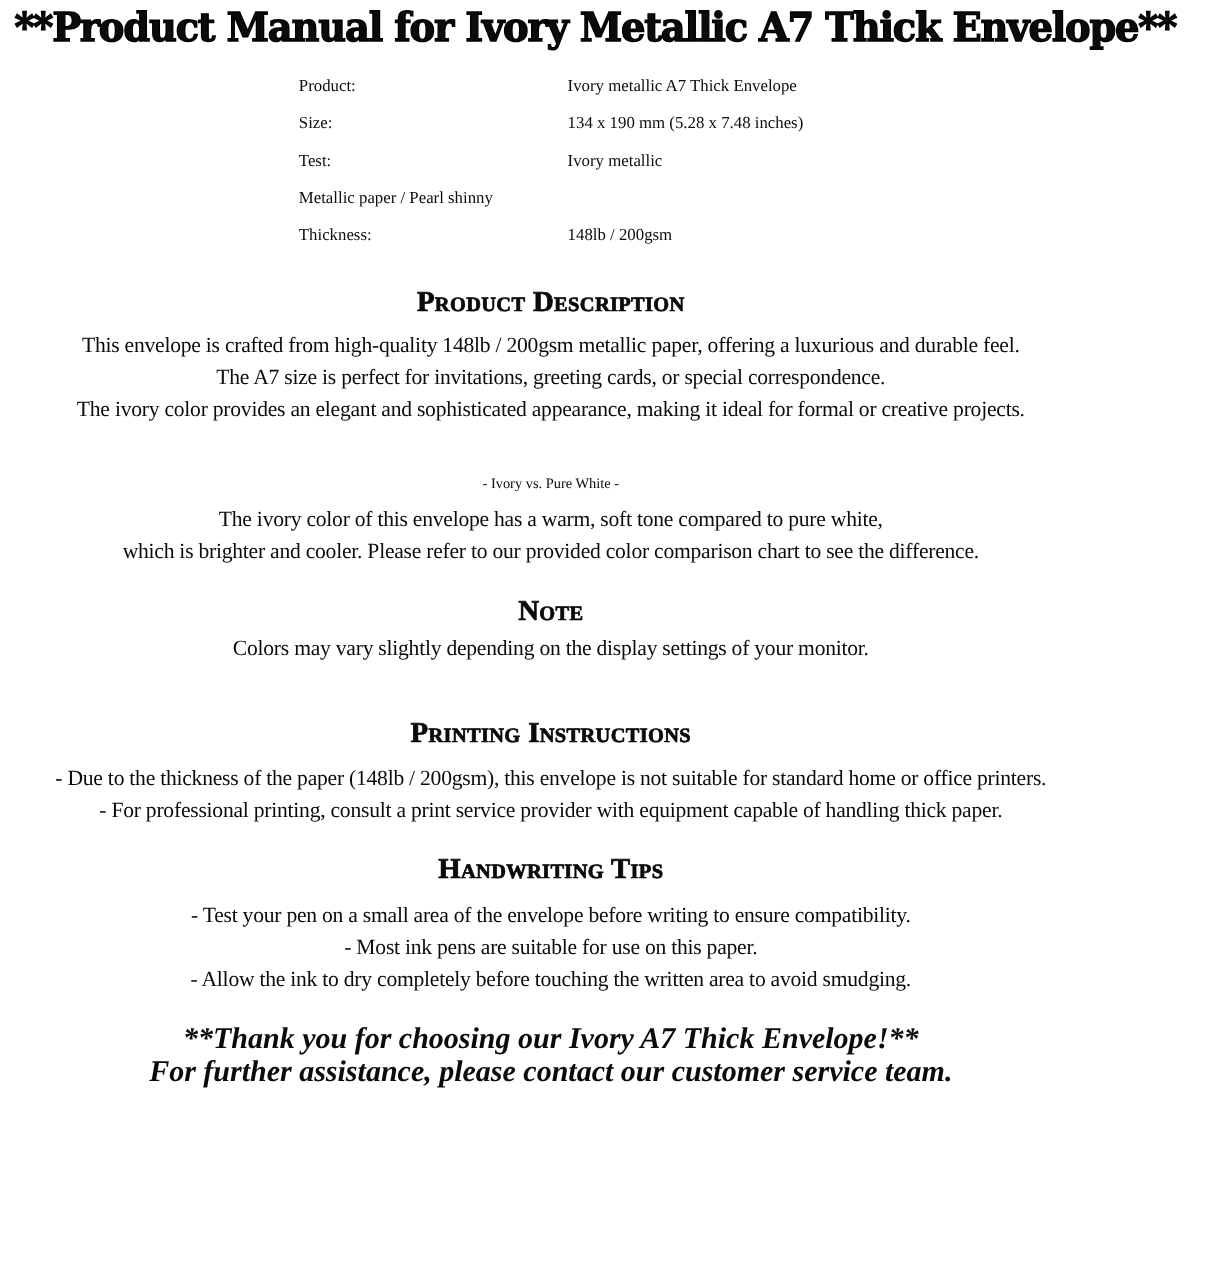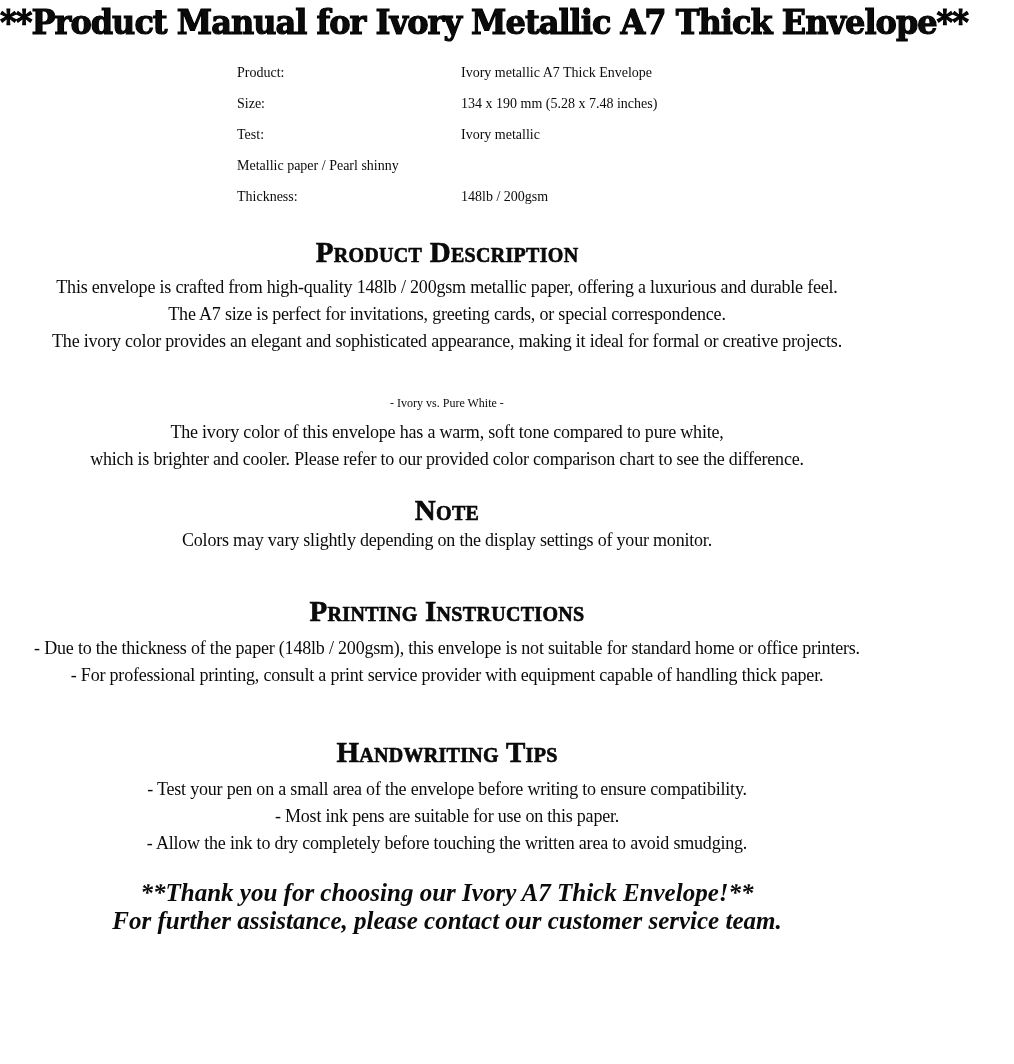--- a/index.html
+++ b/index.html
@@ -11,20 +11,21 @@
     width: 1014px;
     height: 1064px;
     overflow: hidden;
     font-family: "Liberation Serif", serif;
     color: #0b0b0b;
   }
   .page {
     width: 894px;
     height: 1064px;
     position: relative;
+    padding-left: 12px;
   }
   .page-title {
     margin: 0;
     padding-top: 2px;
     text-align: center;
     font-family: "DejaVu Serif", serif;
     font-weight: 900;
     font-size: 32px;
     line-height: 40px;
     letter-spacing: -1px;
@@ -47,21 +48,21 @@
     flex: 0 0 224px;
   }
   .spec-value {
     flex: 1 1 auto;
   }
   .section-heading {
     margin: 0;
     text-align: center;
     font-variant: small-caps;
     font-weight: bold;
-    font-size: 29px;
+    font-size: 24px;
     line-height: 30px;
     letter-spacing: 0.3px;
     -webkit-text-stroke: 0.6px #000;
   }
   .body-line {
     margin: 0;
     text-align: center;
     font-size: 18px;
     line-height: 27px;
     letter-spacing: -0.2px;
@@ -75,21 +76,21 @@
   }
   .sec { margin: 0; }
   .sec-1 { margin-top: 25px; }
   .sec-1 .section-heading { margin-bottom: 7px; }
   .sec-2 { margin-top: 36px; }
   .sec-2 .lines { margin-top: 4px; }
   .sec-3 { margin-top: 22px; }
   .sec-3 .section-heading { margin-bottom: 2px; }
   .sec-4 { margin-top: 42px; }
   .sec-4 .section-heading { margin-bottom: 9px; }
-  .sec-5 { margin-top: 48px; }
+  .sec-5 { margin-top: 21px; }
   .sec-5 .section-heading { margin-bottom: 9px; }
   .sec-6 { margin-top: 30px; }
   .sec-6 .section-heading { margin-bottom: 4px; }
   .page-footer {
     margin-top: 22px;
     text-align: center;
   }
   .footer-line {
     margin: 0;
     font-style: italic;

